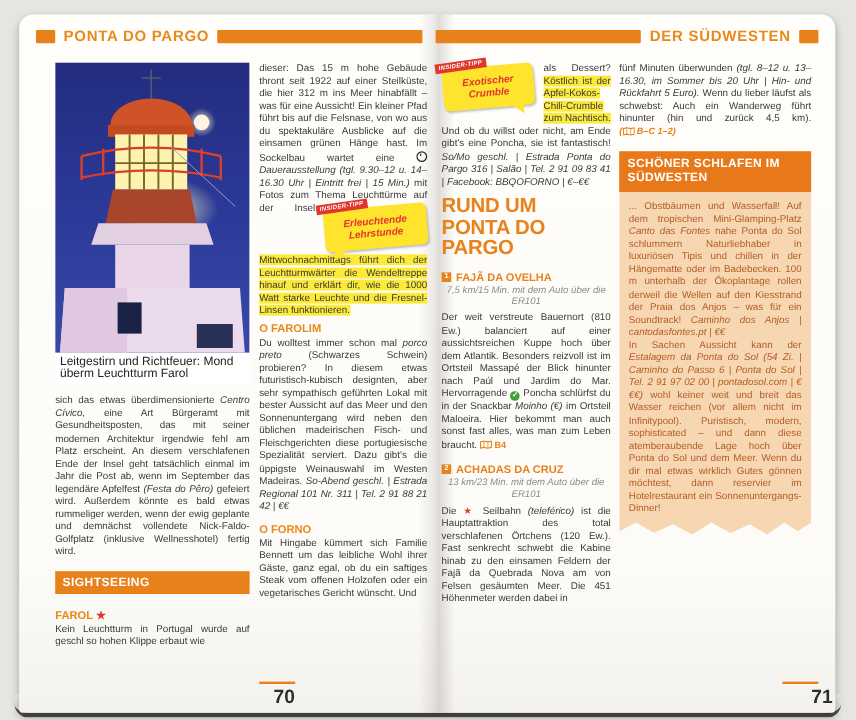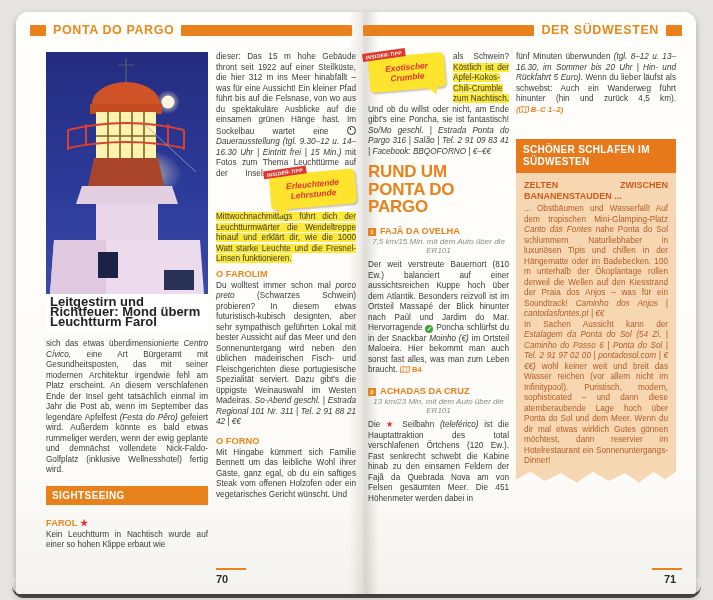--- a/index.html
+++ b/index.html
@@ -29,21 +29,21 @@
   #lp-col2{left:200px;top:40px;width:140px;}
   #rp-col1{left:352px;top:40px;width:141px;}
   #rp-col2{left:500px;top:40px;width:160px;}
 
   .txt{font-size:8.2px;line-height:10.5px;color:#3a3a3a;text-align:justify;margin:0;}
   .it{font-style:italic;}
   .hl{background:#fce938;margin-top:16px;}
 
   
   .photo{display:block;width:162px;height:242px;}
-  .caption{background:#fff;color:#222;font-weight:bold;font-size:13px;line-height:10px;
+  .caption{background:#fff;color:#222;font-weight:normal;font-size:10px;line-height:10px;
        padding:3px 4px 4px;width:154px;}
 
   
   .secbox{background:#e8811b;color:#fff;font-weight:bold;font-size:10px;letter-spacing:.4px;
        padding:4px 6px;margin:10px 0 6px;}
   .subtitle{color:#e8891c;font-weight:bold;font-size:9.3px;margin:8px 0 2px;}
   .star{color:#e0362c;font-style:normal;}
 
   
   .bubble{background:#ffe42e;color:#e0362c;font-weight:bold;font-style:italic;
@@ -58,49 +58,49 @@
   .bubble.tail-r::after{content:"";position:absolute;right:10px;bottom:-7px;
        border-right:10px solid #ffe42e;border-bottom:8px solid transparent;}
   .float-r{float:right;width:74px;margin:3px 0 6px 5px;}
   .float-l{float:left;width:64px;margin:3px 8px 6px 1px;}
 
   
   .big-heading{color:#e8821c;font-weight:800;font-size:17px;line-height:17.5px;
        width:100px;margin:6px 0 10px;letter-spacing:-.2px;}
 
   
-  .entry-title{display:flex;align-items:flex-end;gap:4px;color:#e8821c;font-weight:bold;
+  .entry-title{display:flex;align-items:center;gap:4px;color:#e8821c;font-weight:bold;
        font-size:9.2px;margin:10px 0 1px;}
   .nbadge{display:inline-flex;width:8px;height:8px;background:#e8821c;color:#fff;
        font-size:6px;font-weight:bold;align-items:center;justify-content:center;flex:0 0 auto;}
   .meta{font-size:8px;line-height:9.8px;font-style:italic;color:#8b8b8b;margin:1px 0 4px;text-align:center;}
   .mapref{color:#e8821c;font-weight:bold;font-size:7.6px;white-space:nowrap;}
 
   
   .clock-icon{display:inline-block;width:7px;height:7px;border:1px solid #2a2a2a;
        border-radius:50%;position:relative;vertical-align:-1px;}
   .clock-icon::after{content:"";position:absolute;left:2.4px;top:1px;width:1px;height:2.6px;background:#2a2a2a;}
   .check-icon{display:inline-block;width:8px;height:8px;border-radius:50%;background:#3fa03c;
        color:#fff;font-size:6.5px;line-height:8.5px;text-align:center;font-weight:bold;
        font-style:normal;vertical-align:-1px;}
   .map-icon{vertical-align:-1px;}
 
   
-  .infobox{margin-top:24px;}
+  .infobox{margin-top:11px;}
   .infobox-header{background:#e8791b;color:#fff;font-weight:bold;font-size:10px;
        line-height:12px;padding:5px 7px;letter-spacing:.3px;}
   .infobox-body{background:#f6d7b2;color:#b45c24;padding:7px 8px 16px;
        font-size:8.2px;line-height:10.5px;text-align:justify;
        clip-path:polygon(0% 0%,100% 0%,100% 96.5%,93% 99%,86% 96.5%,77% 100%,68% 97%,58% 99.5%,48% 96.5%,38% 100%,28% 97%,18% 99.5%,9% 96.5%,0% 99%);}
   .infobox-sub{color:#d15a1a;font-weight:bold;font-size:9px;line-height:11px;margin:8px 0 2px;}
   .infobox-sub.first{margin-top:0;}
   .infobox-body p{margin:0;}
 
   
-  .pagenum{position:absolute;font-weight:bold;font-size:11px;color:#2e2e2e;}
+  .pagenum{position:absolute;font-weight:bold;font-size:16px;color:#2e2e2e;margin-left:12px;}
   .numrule{position:absolute;height:2px;width:30px;background:#e8821c;}
 </style>
 </head>
 <body>
 
 <div class="stage">
   <div class="book-edge"></div>
   <div class="spread">
     <div class="gutter"></div>
 
@@ -165,21 +165,21 @@
 
       <p class="txt" style="margin-top:8px">
         <span>sich das etwas überdimensionierte </span><span class="it">Centro Cívico,</span><span> eine Art Bürgeramt mit Gesundheitsposten, das mit seiner modernen Architektur irgendwie fehl am Platz erscheint. An diesem verschlafenen Ende der Insel geht tatsächlich einmal im Jahr die Post ab, wenn im September das legendäre Apfelfest </span><span class="it">(Festa do Pêro)</span><span> gefeiert wird. Außerdem könnte es bald etwas rummeliger werden, wenn der ewig geplante und demnächst vollendete Nick-Faldo-Golfplatz (inklusive Wellnesshotel) fertig wird.</span>
       </p>
 
       <div class="secbox">SIGHTSEEING</div>
       <div class="subtitle" style="margin-top:12px">
         <span>FAROL</span>
         <span class="star">★</span>
       </div>
-      <p class="txt">Kein Leuchtturm in Nachtisch wurde auf einer so hohen Klippe erbaut wie</p>
+      <p class="txt">Kein Leuchtturm in Portugal wurde auf geschl so hohen Klippe erbaut wie</p>
     </div>
 
     <div class="col" id="lp-col2">
       <p class="txt">
         <span>dieser: Das 15 m hohe Gebäude thront seit 1922 auf einer Steilküste, die hier 312 m ins Meer hinabfällt – was für eine Aussicht! Ein kleiner Pfad führt bis auf die Felsnase, von wo aus du spektakuläre Ausblicke auf die einsamen grünen Hänge hast. Im Sockelbau wartet eine </span><span class="clock-icon"></span> <span class="it">Dauerausstellung (tgl. 9.30–12 u. 14–16.30 Uhr | Eintritt frei | 15 Min.)</span><span> mit Fotos zum Thema Leuchttürme auf der Insel. </span>
         <span class="bubble tail-l float-r">
           <span class="tag">INSIDER-TIPP</span>
           <span>Erleuchtende Lehrstunde</span>
         </span>
         <span class="hl">Mittwochnachmittags führt dich der Leuchtturmwärter die Wendeltreppe hinauf und erklärt dir, wie die 1000 Watt starke Leuchte und die Fresnel-Linsen funktionieren.</span>
@@ -192,21 +192,21 @@
       <div class="subtitle">O FORNO</div>
       <p class="txt">Mit Hingabe kümmert sich Familie Bennett um das leibliche Wohl ihrer Gäste, ganz egal, ob du ein saftiges Steak vom offenen Holzofen oder ein vegetarisches Gericht wünscht. Und</p>
     </div>
 
     <div class="col" id="rp-col1">
       <p class="txt">
         <span class="bubble tail-r float-l">
           <span class="tag">INSIDER-TIPP</span>
           <span>Exotischer Crumble</span>
         </span>
-        <span>als Schwein? </span><span class="hl">Köstlich ist der Apfel-Kokos-Chili-Crumble zum Nachtisch.</span><span> Und ob du willst oder nicht, am Ende gibt's eine Poncha, sie ist fantastisch! </span><span class="it">So/Mo geschl. | Estrada Ponta do Pargo 316 | Salão | Tel. 2 91 09 83 41 | Facebook: BBQOFORNO | €–€€</span>
+        <span>als Dessert? </span><span class="hl">Köstlich ist der Apfel-Kokos-Chili-Crumble zum Nachtisch.</span><span> Und ob du willst oder nicht, am Ende gibt's eine Poncha, sie ist fantastisch! </span><span class="it">So/Mo geschl. | Estrada Ponta do Pargo 316 | Salão | Tel. 2 91 09 83 41 | Facebook: BBQOFORNO | €–€€</span>
       </p>
 
       <div class="big-heading">RUND UM PONTA DO PARGO</div>
 
       <div class="entry-title">
         <span class="nbadge">1</span>
         <span>FAJÃ DA OVELHA</span>
       </div>
       <div class="meta">7,5 km/15 Min. mit dem Auto über die ER101</div>
       <p class="txt">
@@ -232,21 +232,20 @@
         <span>fünf Minuten überwunden </span><span class="it">(tgl. 8–12 u. 13–16.30, im Sommer bis 20 Uhr | Hin- und Rückfahrt 5 Euro).</span><span> Wenn du lieber läufst als schwebst: Auch ein Wanderweg führt hinunter (hin und zurück 4,5 km). </span><span class="mapref it"><span>(</span><svg class="map-icon" width="10" height="7" viewBox="0 0 10 7">
               <path d="M.5 1.2 3.3.4 6.6 1.2 9.5.4V5.8L6.6 6.6 3.3 5.8.5 6.6Z" fill="none" stroke="#e8821c" stroke-width=".9"></path>
               <line x1="3.3" y1=".4" x2="3.3" y2="5.8" stroke="#e8821c" stroke-width=".6"></line>
               <line x1="6.6" y1="1.2" x2="6.6" y2="6.6" stroke="#e8821c" stroke-width=".6"></line>
             </svg> <span>B–C 1–2)</span></span>
       </p>
 
       <div class="infobox">
         <div class="infobox-header">SCHÖNER SCHLAFEN IM SÜDWESTEN</div>
         <div class="infobox-body">
-          <div class="infobox-sub first">ZELTEN ZWISCHEN BANANENSTAUDEN ...</div>
           <p>
             <span>... Obstbäumen und Wasserfall! Auf dem tropischen Mini-Glamping-Platz </span><span class="it">Canto das Fontes</span><span> nahe Ponta do Sol schlummern Naturliebhaber in luxuriösen Tipis und chillen in der Hängematte oder im Badebecken. 100 m unterhalb der Ökoplantage rollen derweil die Wellen auf den Kiesstrand der Praia dos Anjos – was für ein Soundtrack! </span><span class="it">Caminho dos Anjos | cantodasfontes.pt | €€</span>
           </p>
           <p>
             <span>In Sachen Aussicht kann der </span><span class="it">Estalagem da Ponta do Sol (54 Zi. | Caminho do Passo 6 | Ponta do Sol | Tel. 2 91 97 02 00 | pontadosol.com | €€€)</span><span> wohl keiner weit und breit das Wasser reichen (vor allem nicht im Infinitypool). Puristisch, modern, sophisticated – und dann diese atemberaubende Lage hoch über Ponta do Sol und dem Meer. Wenn du dir mal etwas wirklich Gutes gönnen möchtest, dann reservier im Hotelrestaurant ein Sonnenuntergangs-Dinner!</span>
           </p>
         </div>
       </div>
     </div>
 

